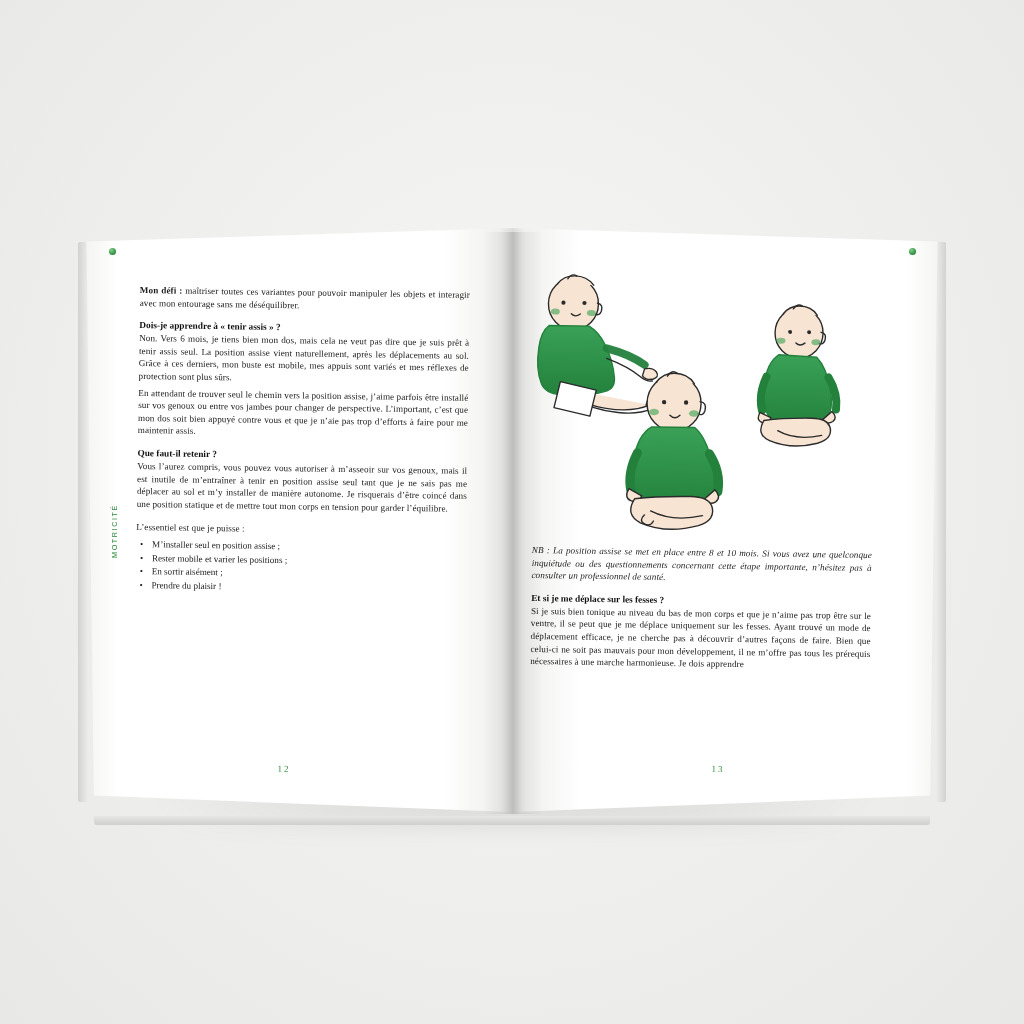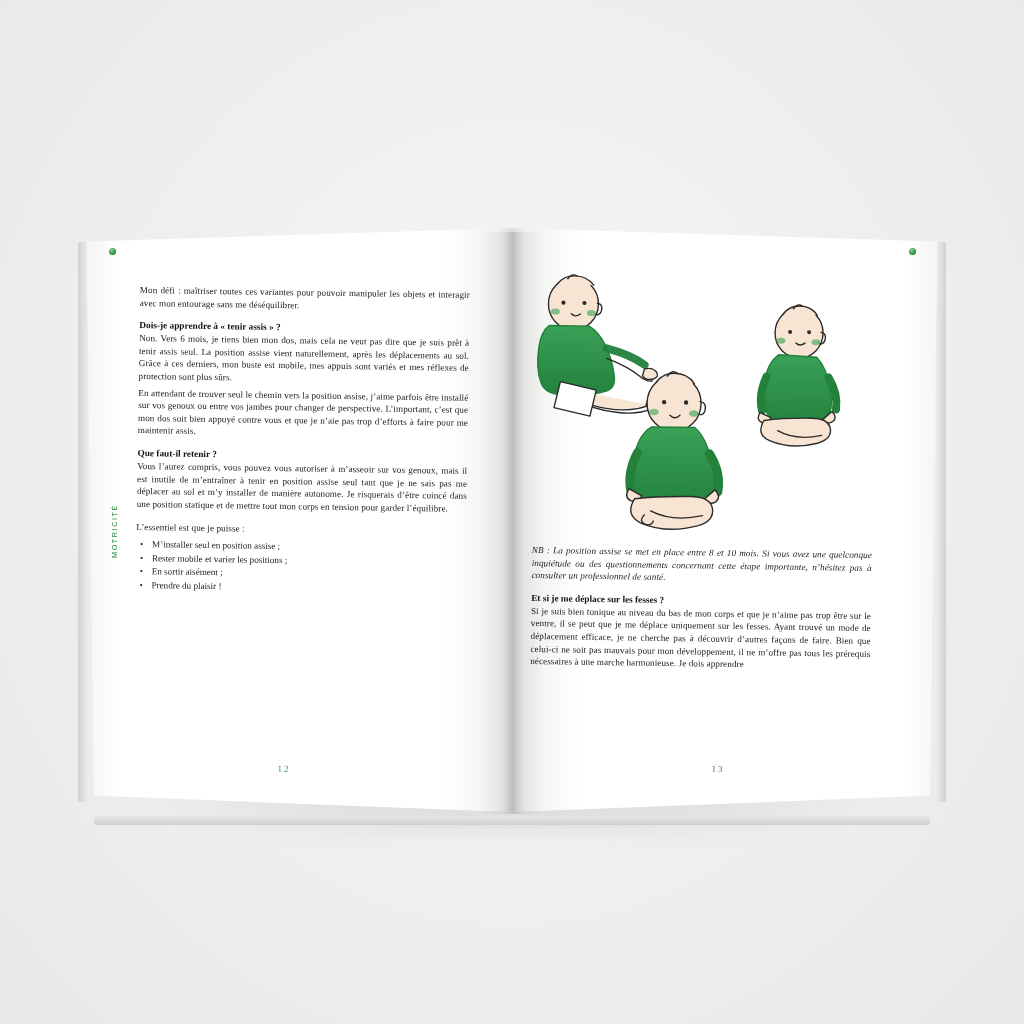--- a/index.html
+++ b/index.html
@@ -133,21 +133,21 @@
     font-size: 9.1px;
     line-height: 12.6px;
     color: #1a1a1a;
     text-align: justify;
     margin: 0 0 11px 0;
     letter-spacing: 0.01em;
   }
   .para.tight { margin-bottom: 4px; }
 
   .lead-bold {
-    font-weight: normal;
+    font-weight: bold;
   }
 
   .heading {
     font-family: "Liberation Serif", serif;
     font-size: 9.3px;
     font-weight: bold;
     color: #111;
     margin: 0 0 2px 0;
   }
 

